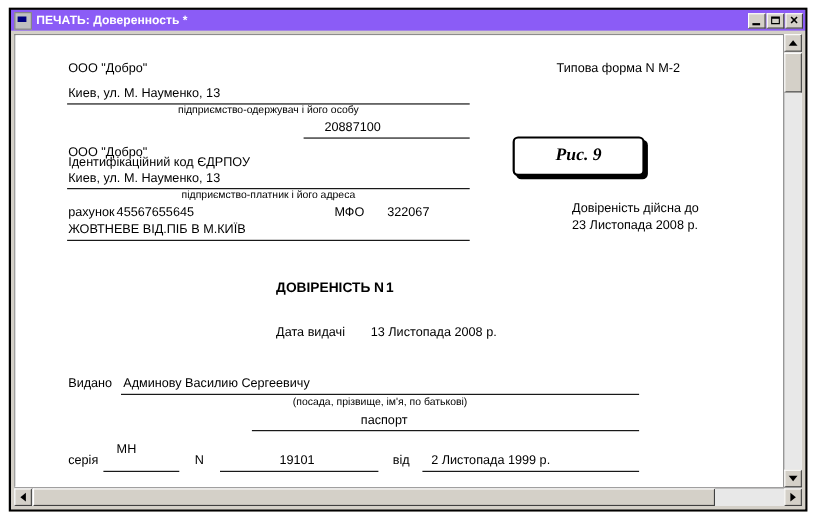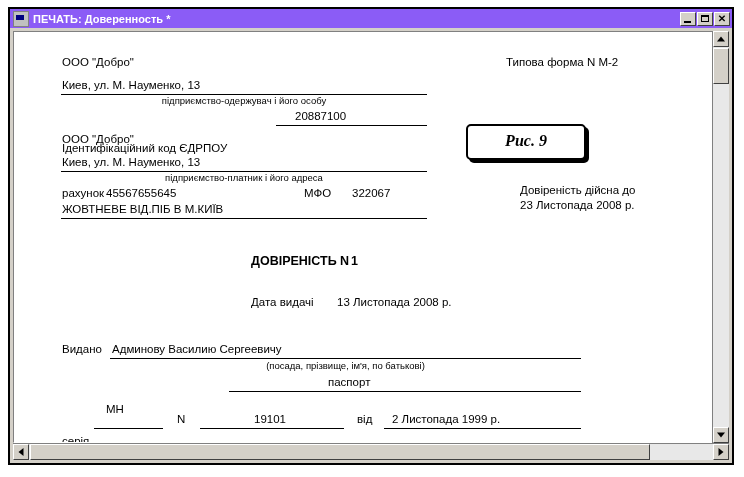--- a/index.html
+++ b/index.html
@@ -289,21 +289,21 @@
         <div class="abs" style="left:323px; top:264px;">13 Листопада 2008 р.</div>
 
         <div class="abs" style="left:48px; top:311px;text-align:right;">Видано</div>
         <div class="abs" style="left:98px; top:311px;">Админову Василию Сергеевичу</div>
         <div class="rule" style="left:96px; top:326px; width:471px;"></div>
         <div class="abs tiny center" style="left:96px; top:328px; width:471px;">(посада, прізвище, ім'я, по батькові)</div>
 
         <div class="abs" style="left:314px; top:344px;">паспорт</div>
         <div class="rule" style="left:215px; top:359px; width:352px;"></div>
 
-        <div class="abs" style="left:48px; top:403px;">серія</div>
+        <div class="abs" style="left:48px; top:381px;">серія</div>
         <div class="abs" style="left:92px; top:371px;">МН</div>
         <div class="rule" style="left:80px; top:396px; width:69px;"></div>
 
         <div class="abs" style="left:163px; top:381px;">N</div>
         <div class="abs" style="left:240px; top:381px;">19101</div>
         <div class="rule" style="left:186px; top:396px; width:144px;"></div>
 
         <div class="abs" style="left:343px; top:381px;">від</div>
         <div class="abs" style="left:378px; top:381px;">2 Листопада 1999 р.</div>
         <div class="rule" style="left:370px; top:396px; width:197px;"></div>

